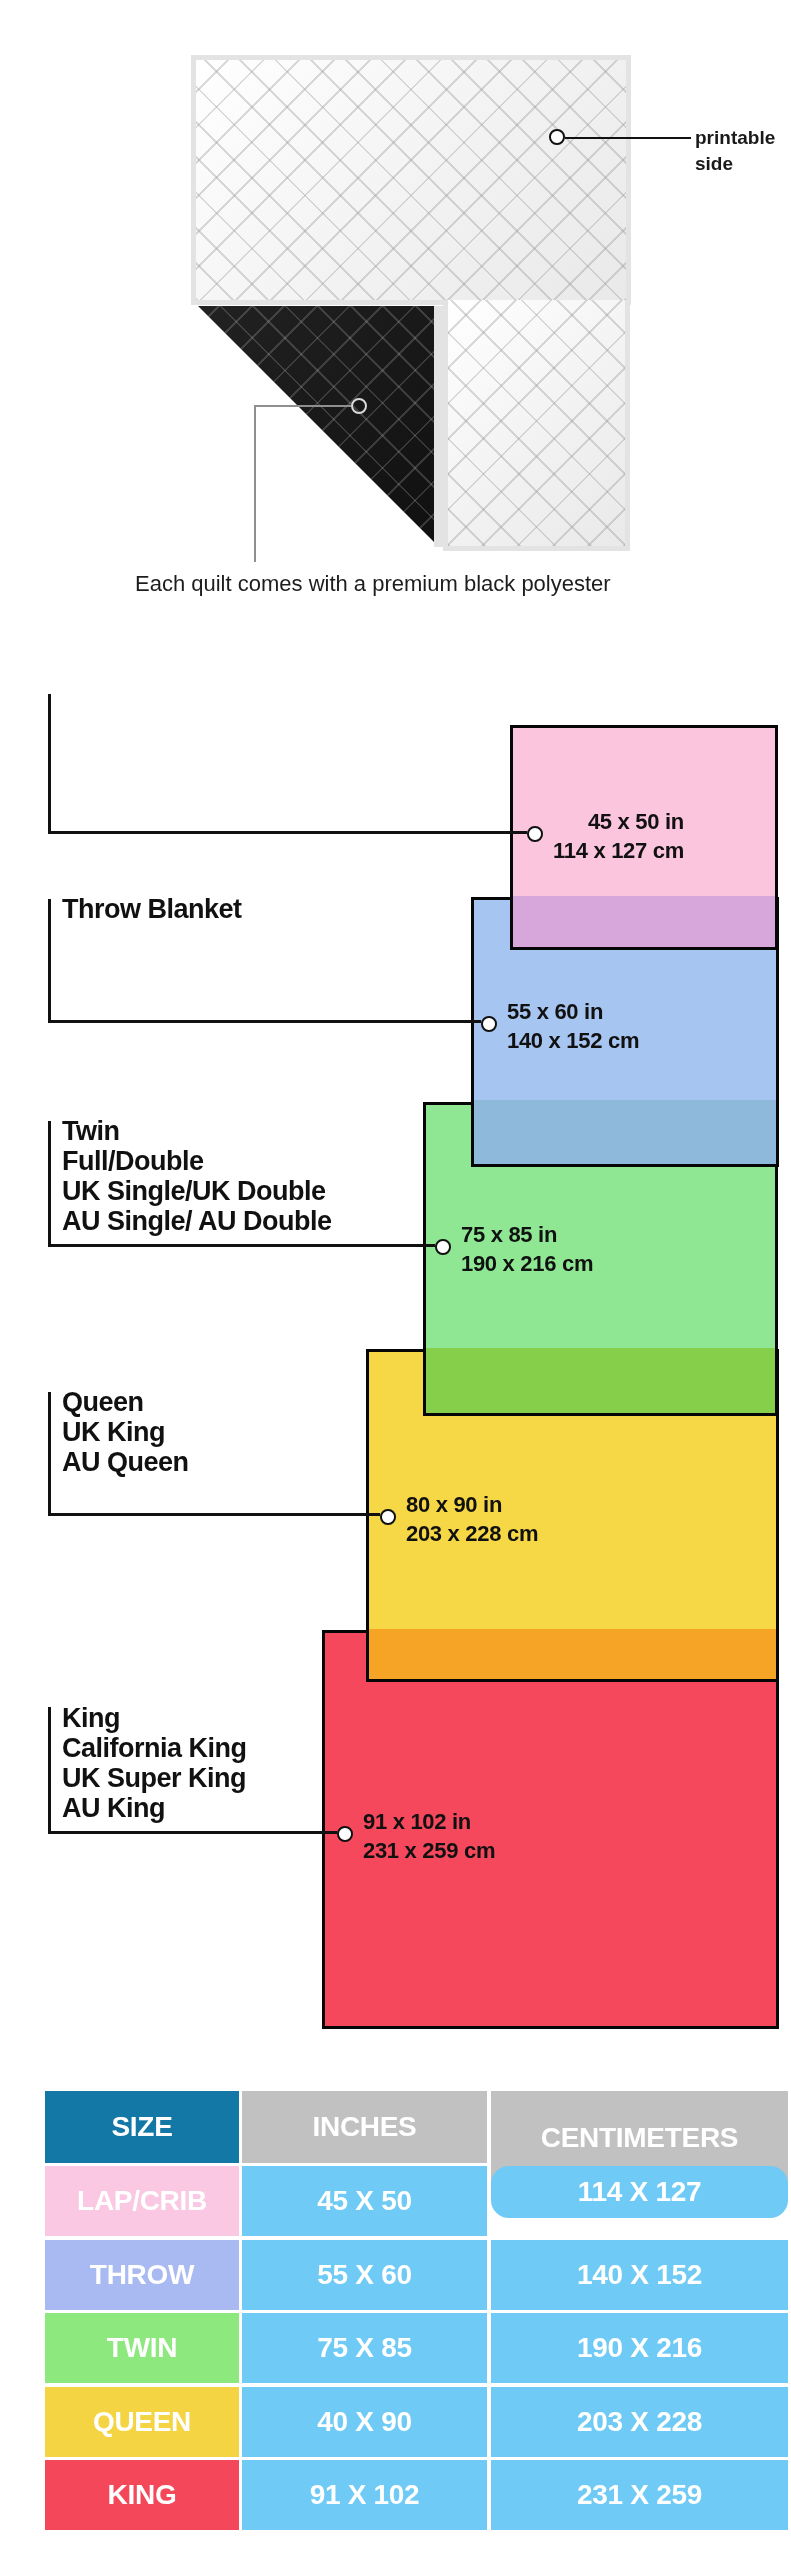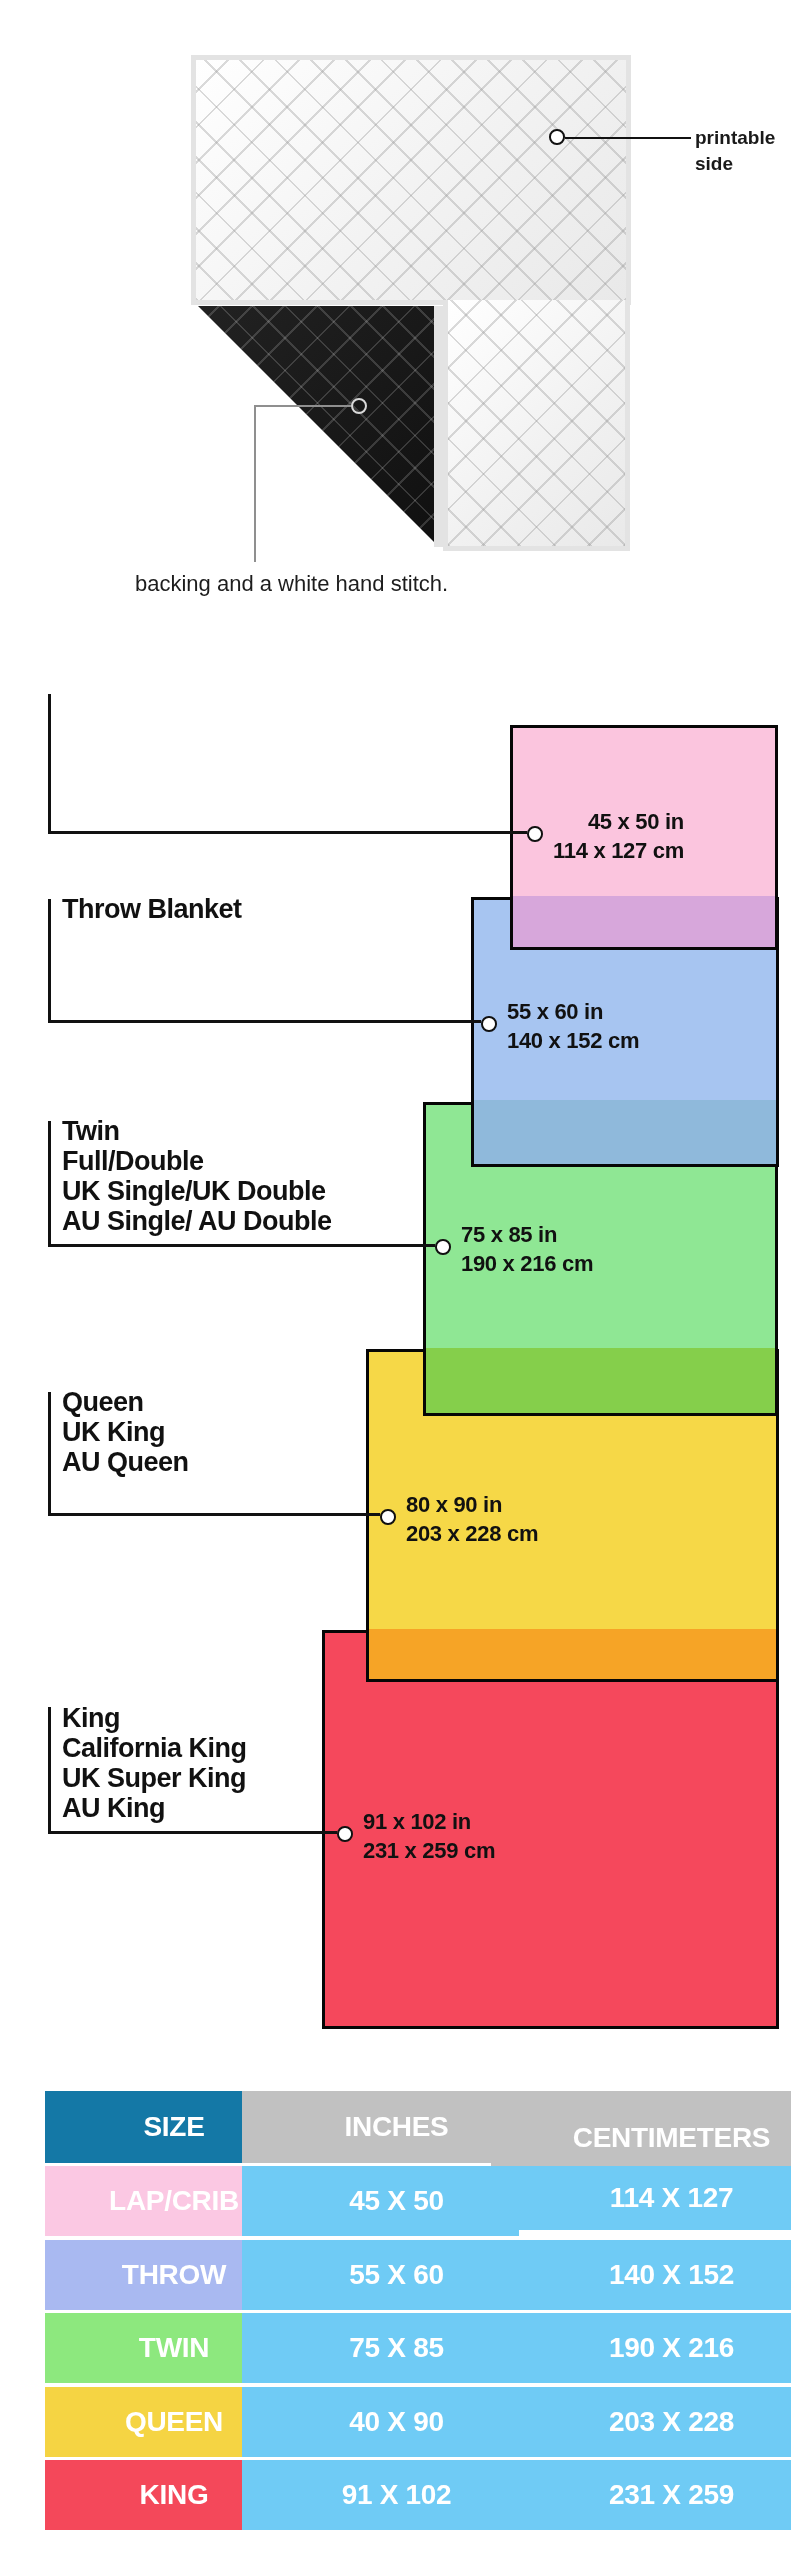--- a/index.html
+++ b/index.html
@@ -42,21 +42,21 @@
   .overlap-strip{position:absolute;left:0;right:0;bottom:0;}
   .size-label{position:absolute;left:46px;font-size:27px;line-height:30px;font-weight:700;
               color:#111111;letter-spacing:-0.5px;white-space:nowrap;}
   .size-meas{position:absolute;font-size:22px;line-height:29px;font-weight:700;color:#111111;
              letter-spacing:-0.3px;white-space:nowrap;}
   .vline{position:absolute;width:2.9px;background:#111111;}
   .hline{position:absolute;height:2.9px;background:#111111;}
 
   
   .tbl-cell{position:absolute;display:flex;align-items:center;justify-content:center;
-            color:#ffffff;font-weight:700;font-size:28px;letter-spacing:-0.3px;padding-left:32px;}
+            color:#ffffff;font-weight:700;font-size:28px;letter-spacing:-0.3px;}
   .c1{left:29px;width:194px;}
   .c2{left:226px;width:245px;}
   .c3{left:475px;width:297px;}
 </style>
 </head>
 <body>
 
 <div class="stage">
 
   <div>
@@ -70,21 +70,21 @@
     <div class="printable-label">
       <div>printable</div>
       <div>side</div>
     </div>
 
     <div class="callout-ring ring-light" style="left:335px;top:398px;"></div>
     <div class="ann-line-gray" style="left:238px;top:405px;width:97px;height:1.9px;"></div>
     <div class="ann-line-gray" style="left:238px;top:405px;width:1.9px;height:157px;"></div>
 
     <div class="caption">
-      <div>backing and a white hand stitch.</div>
+      <div>Each quilt comes with a premium black polyester</div>
     </div>
   </div>
 
   <div class="size-rect" style="left: 306px; top: 1630px; width: 457px; height: 399px; background: rgb(245, 72, 92);"></div>
 
   <div class="size-rect" style="left: 350px; top: 1349px; width: 413px; height: 333px; background: rgb(246, 216, 71);">
     <div class="overlap-strip" style="height: 50px; background: rgb(246, 164, 38);"></div>
   </div>
 
   <div class="size-rect" style="left: 407px; top: 1102px; width: 355px; height: 314px; background: rgb(143, 231, 148);">
@@ -170,21 +170,21 @@
     <div class="tbl-cell c3" style="top: 2091px; height: 93px; background: rgb(193, 193, 193);">
         <span>CENTIMETERS</span>
       </div>
 
     <div class="tbl-cell c1" style="top: 2166px; height: 70px; background: rgb(251, 200, 227);">
         <span>LAP/CRIB</span>
       </div>
     <div class="tbl-cell c2" style="top: 2166px; height: 70px; background: rgb(111, 203, 245);">
         <span>45 X 50</span>
       </div>
-    <div class="tbl-cell c3" style="top: 2166px; height: 64px; background: rgb(111, 203, 245);">
+    <div class="tbl-cell c3" style="top: 2166px; height: 52px; background: rgb(111, 203, 245); border-radius: 18px;">
         <span>114 X 127</span>
       </div>
 
     <div class="tbl-cell c1" style="top: 2240px; height: 70px; background: rgb(169, 185, 241);">
         <span>THROW</span>
       </div>
     <div class="tbl-cell c2" style="top: 2240px; height: 70px; background: rgb(111, 203, 245);">
         <span>55 X 60</span>
       </div>
     <div class="tbl-cell c3" style="top: 2240px; height: 70px; background: rgb(111, 203, 245);">

